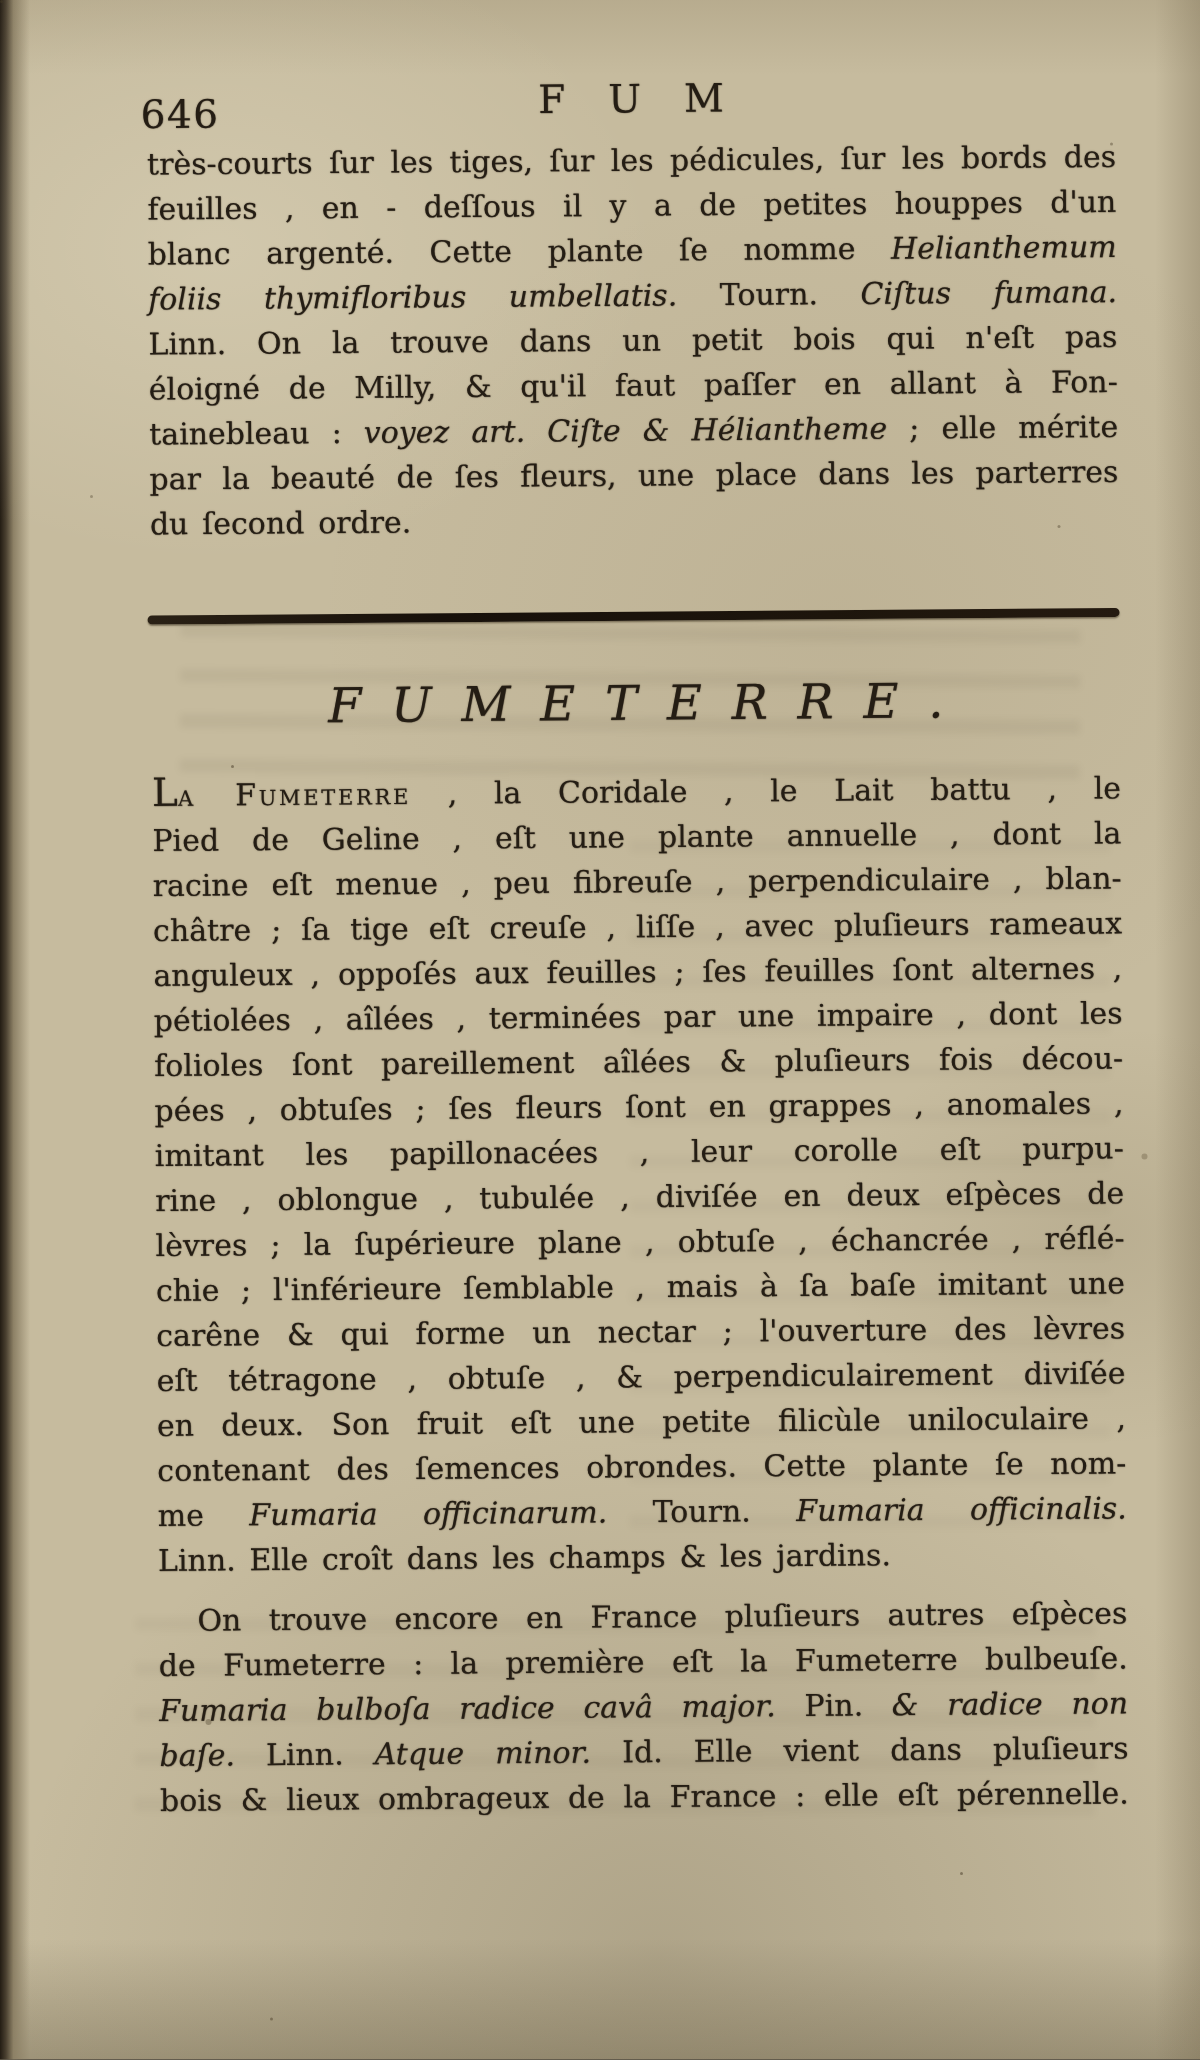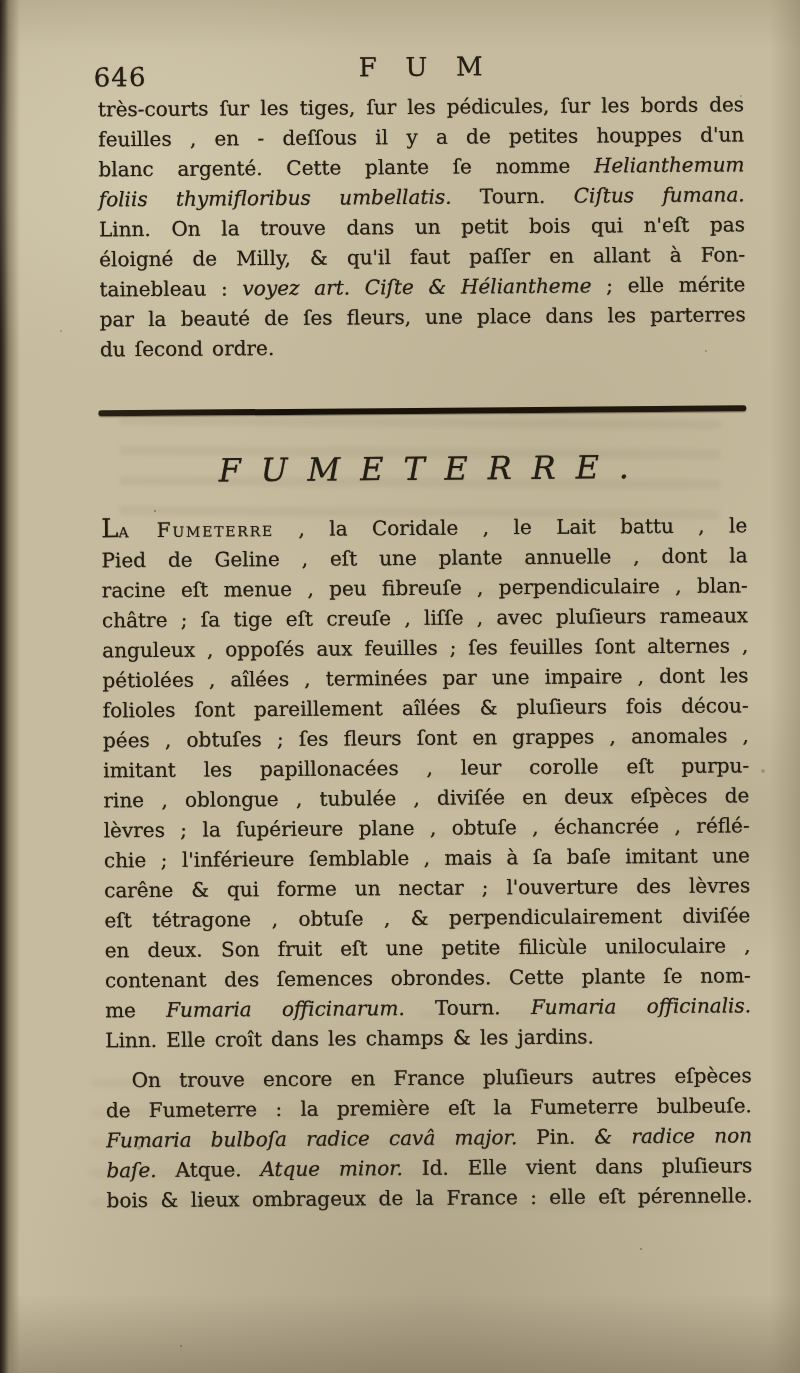--- a/index.html
+++ b/index.html
@@ -98,21 +98,21 @@
         <div class="line"><span>en deux. Son fruit eſt une petite filicùle uniloculaire ,</span></div>
         <div class="line"><span>contenant des ſemences obrondes. Cette plante ſe nom-</span></div>
         <div class="line"><span>me </span><span class="it">Fumaria officinarum.</span><span> Tourn. </span><span class="it">Fumaria officinalis.</span></div>
         <div class="line last"><span>Linn. Elle croît dans les champs &amp; les jardins.</span></div>
       </div>
 
     <div class="para p3">
         <div class="line indent"><span>On trouve encore en France pluſieurs autres eſpèces</span></div>
         <div class="line"><span>de Fumeterre : la première eſt la Fumeterre bulbeuſe.</span></div>
         <div class="line"><span class="it">Fumaria bulboſa radice cavâ major.</span><span> Pin. </span><span class="it">&amp; radice non</span></div>
-        <div class="line"><span class="it">baſe.</span><span> Atque. </span><span class="it">Atque minor.</span><span> Id. Elle vient dans pluſieurs</span></div>
+        <div class="line"><span class="it">baſe.</span><span> Linn. </span><span class="it">Atque minor.</span><span> Id. Elle vient dans pluſieurs</span></div>
         <div class="line"><span>bois &amp; lieux ombrageux de la France : elle eſt pérennelle.</span></div>
       </div>
 
   </div>
 
   <div class="bleed b1"></div>
   <div class="bleed b2"></div>
   <div class="bleed b3"></div>
   <div class="specks"></div>
 </div>

